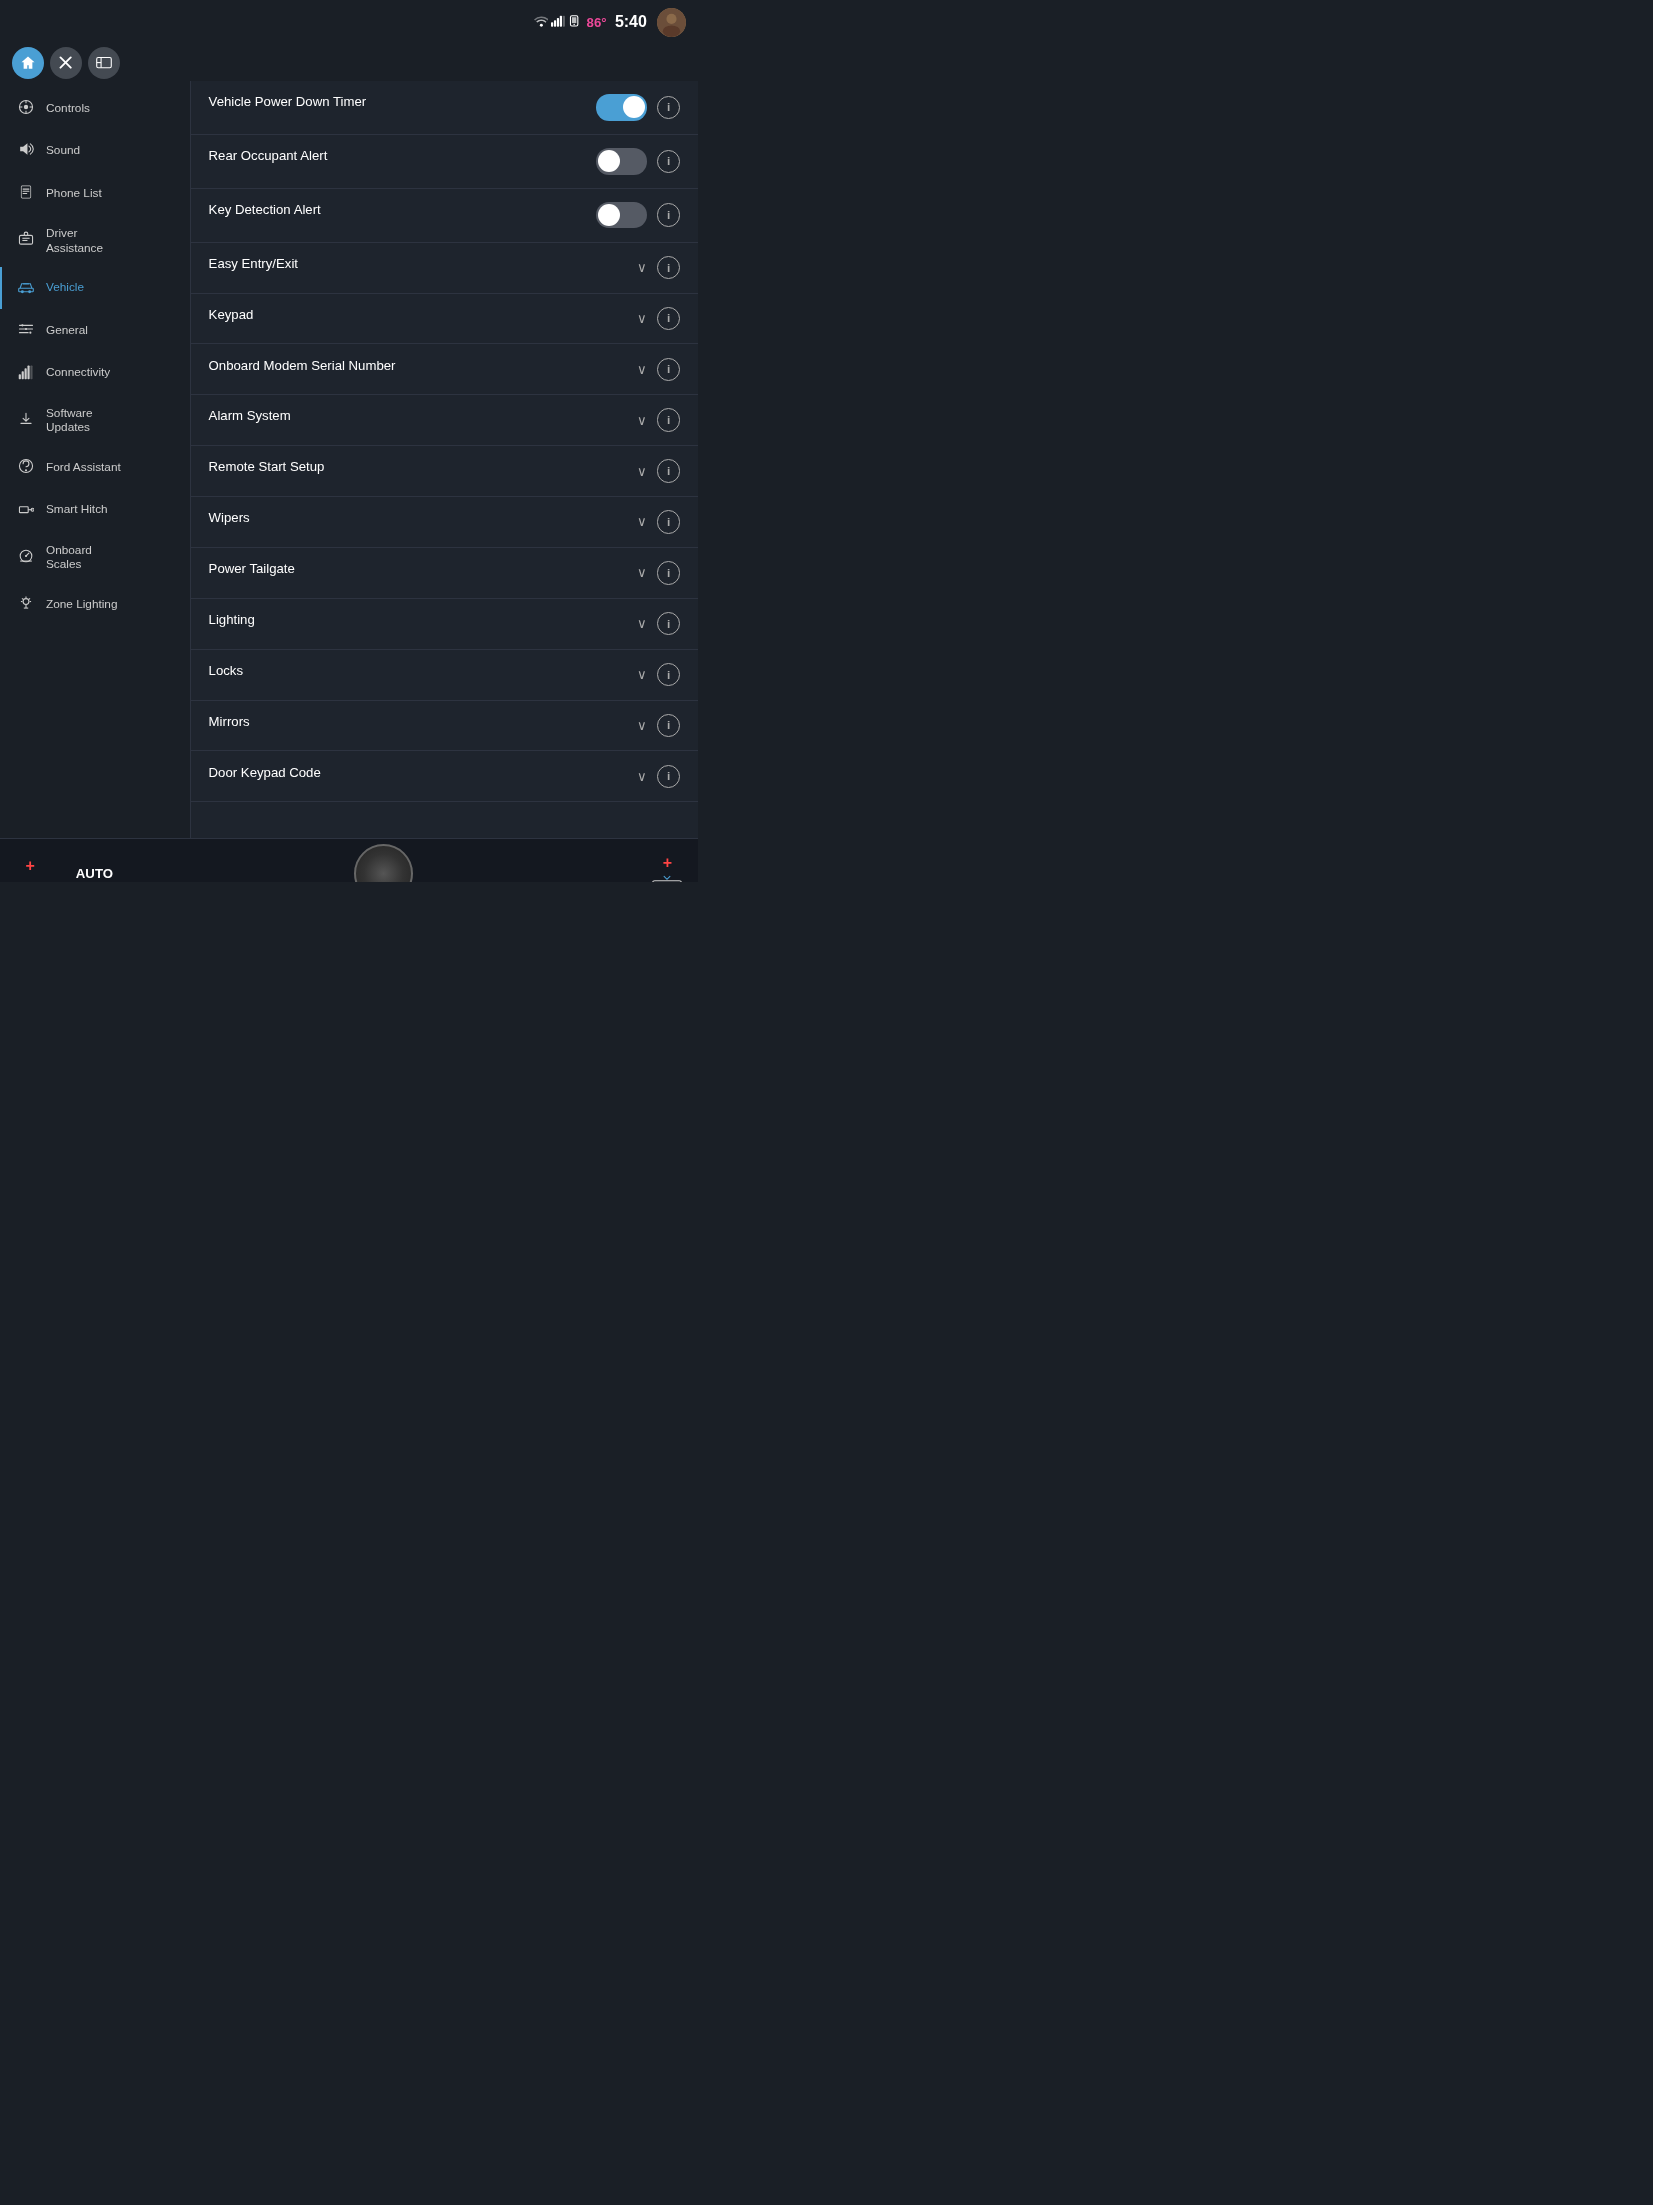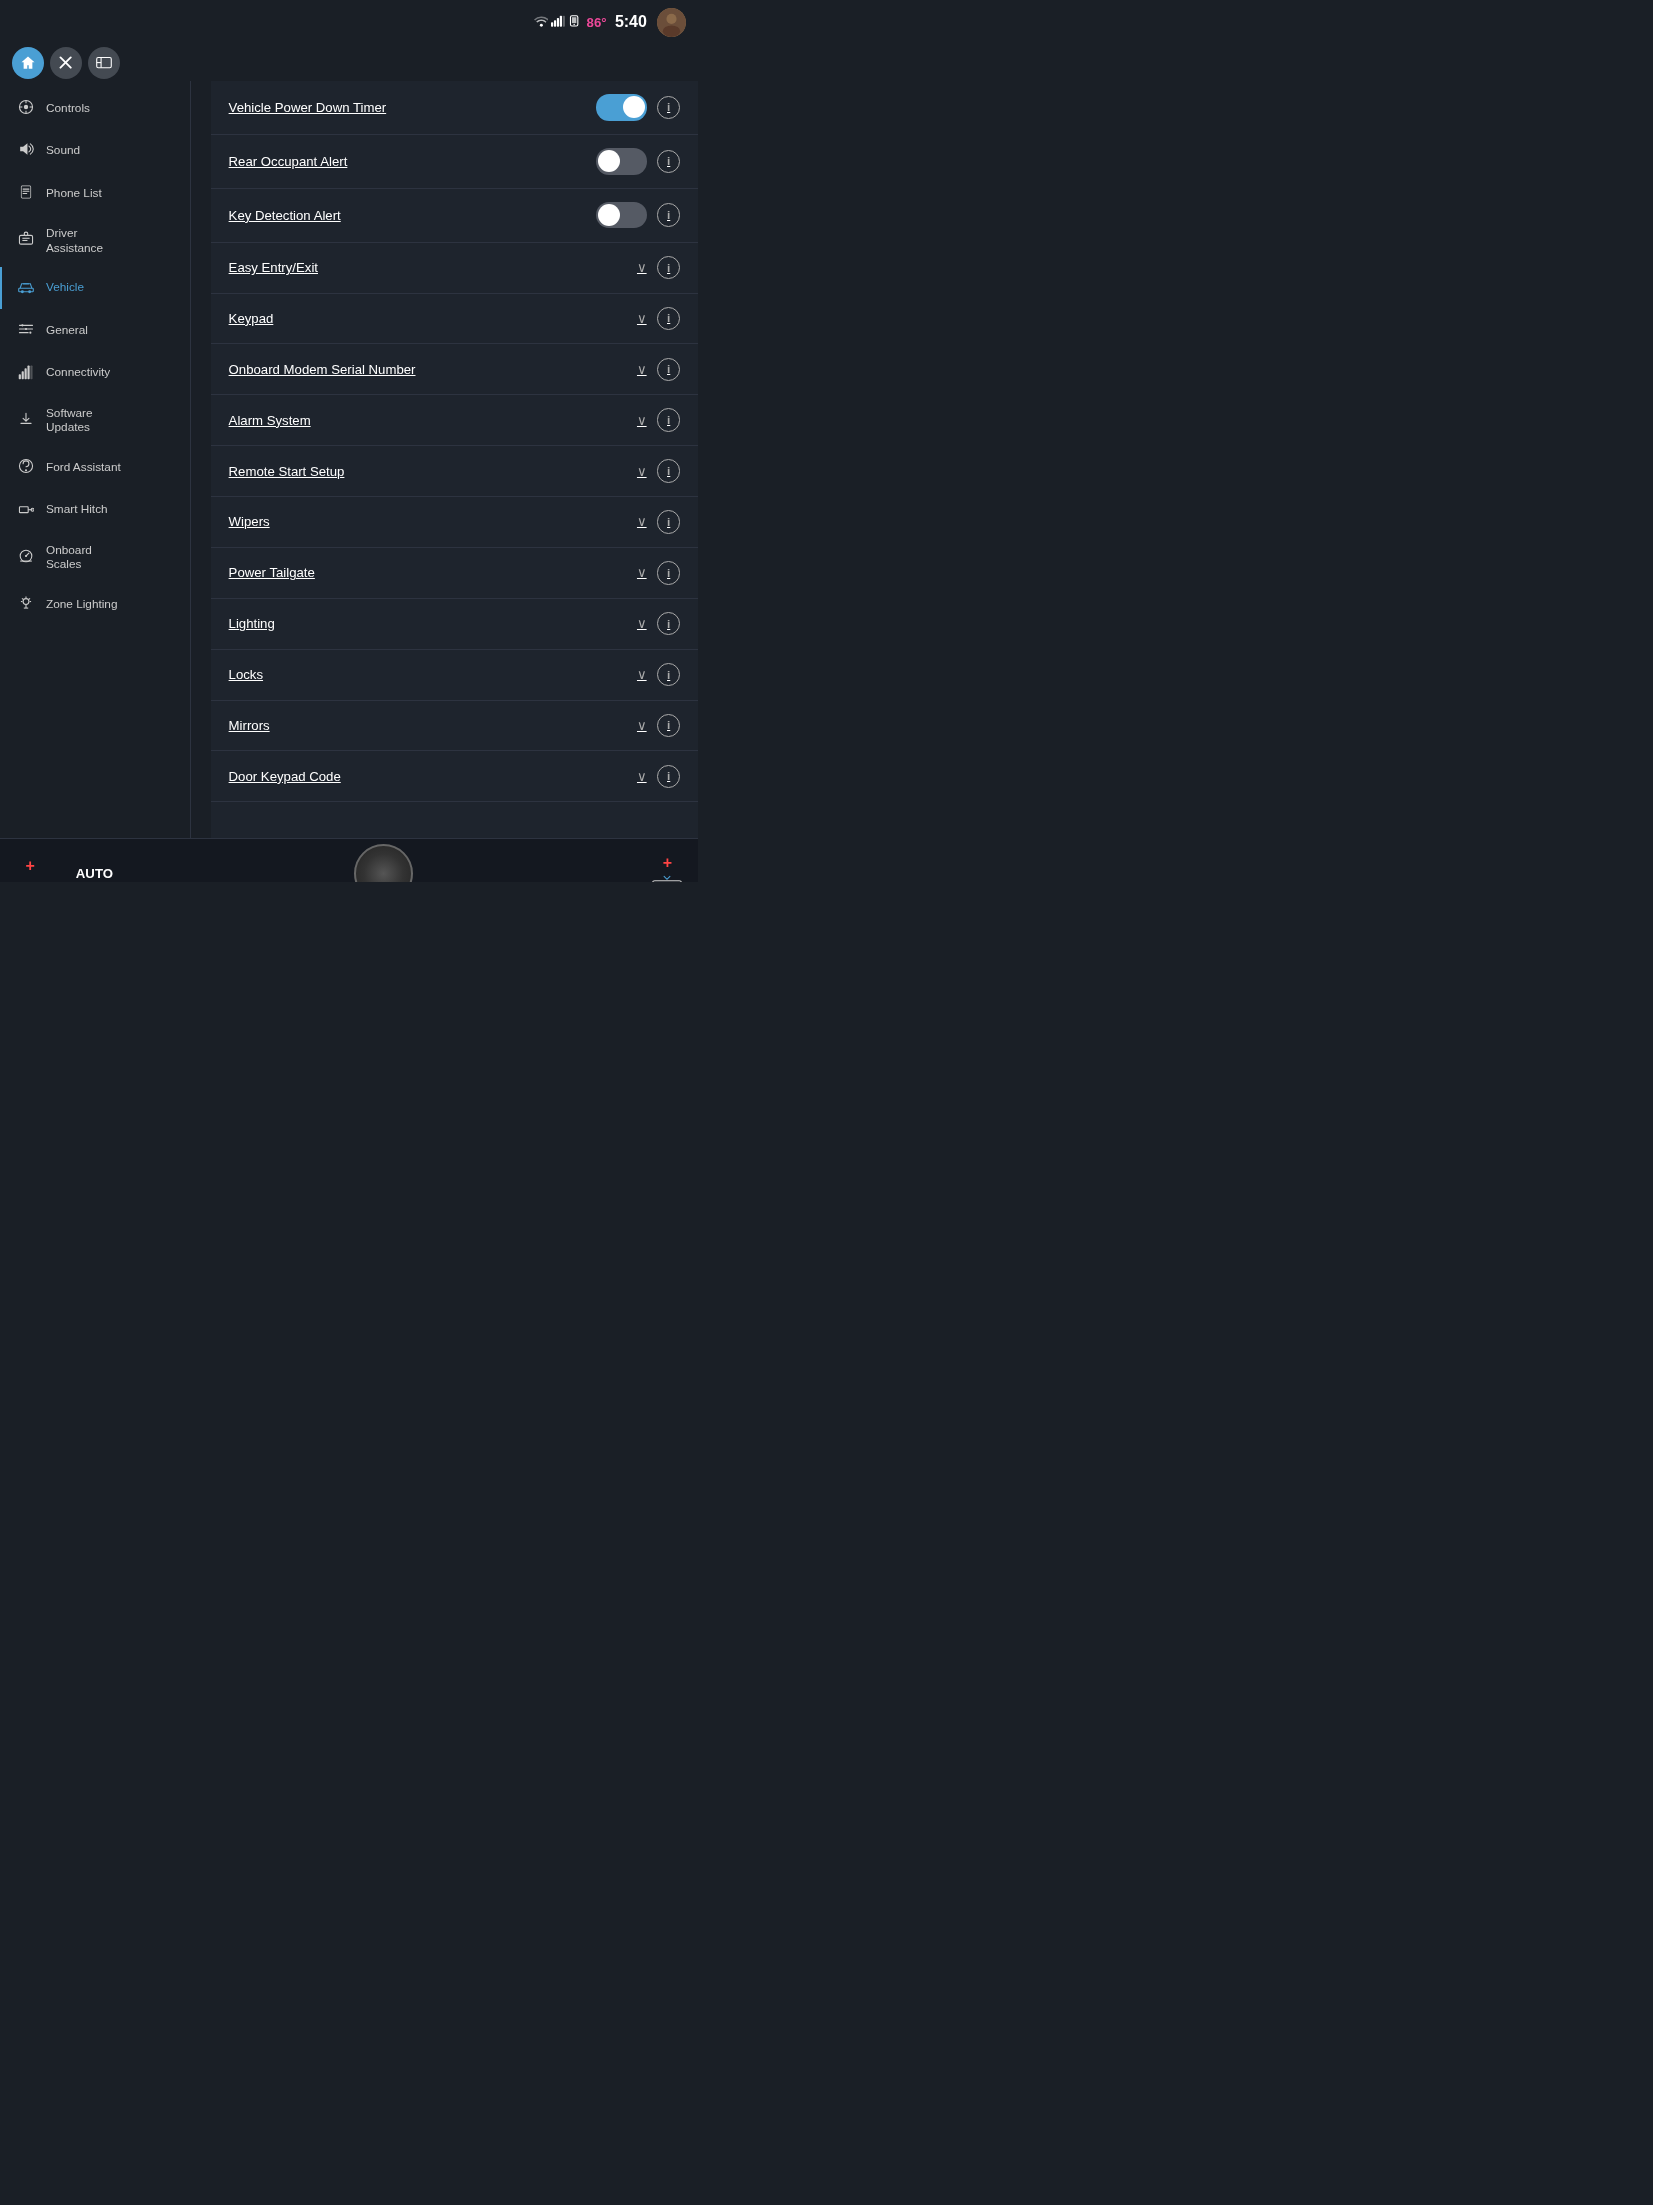--- a/index.html
+++ b/index.html
@@ -80,21 +80,20 @@
 
     .nav-btn-media {
       background: #444a52;
       color: white;
     }
 
     
     .main-layout {
       display: flex;
       height: calc(100% - 125px);
-      gap: 20px;
     }
 
     
     .sidebar {
       width: 191px;
       background: #1a1f26;
       border-right: 0.7px solid #2d3340;
       display: flex;
       flex-direction: column;
       padding-top: 5.9px;
@@ -131,25 +130,23 @@
     
     .content-area {
       flex: 1;
       background: #1e242d;
       overflow-y: auto;
       padding: 0;
     }
 
     .settings-row {
       display: flex;
-      align-items: center;
       padding: 13.2px 17.6px;
       border-bottom: 0.7px solid #2d3340;
       min-height: 50px;
-      text-decoration: underline;
     }
 
     .settings-row-label {
       flex: 1;
       font-size: 13.2px;
       color: #ffffff;
     }
 
     .settings-row-controls {
       display: flex;

